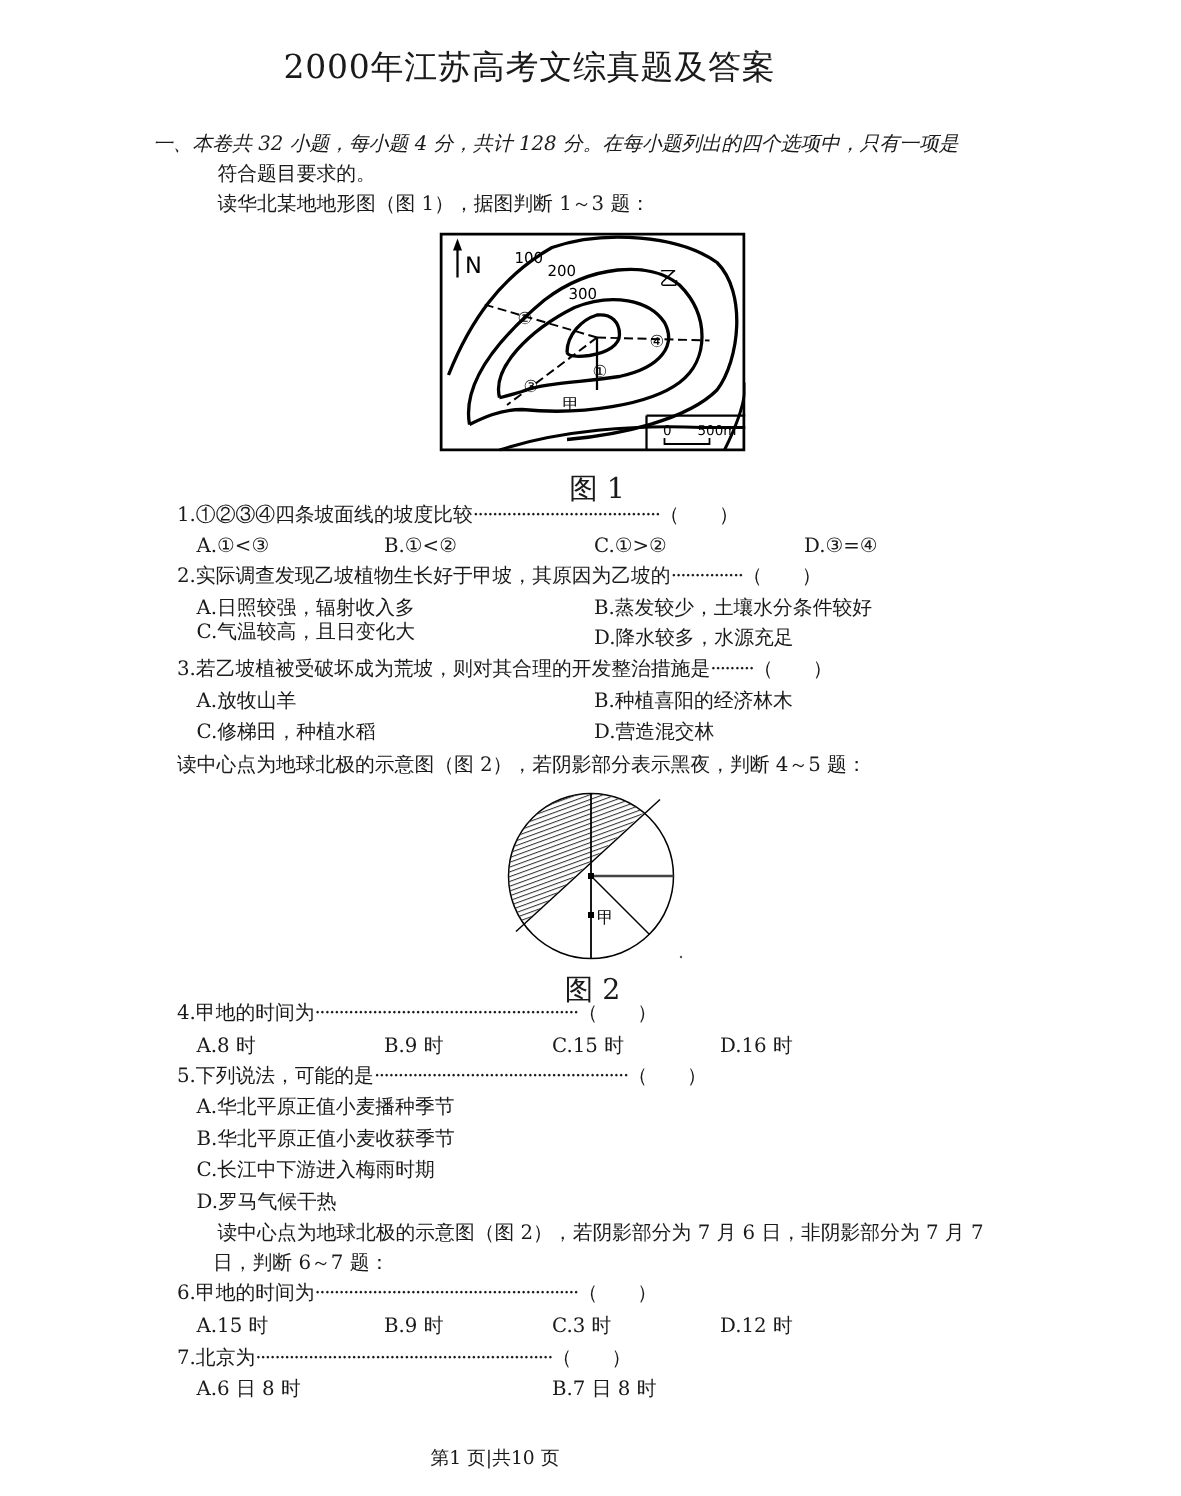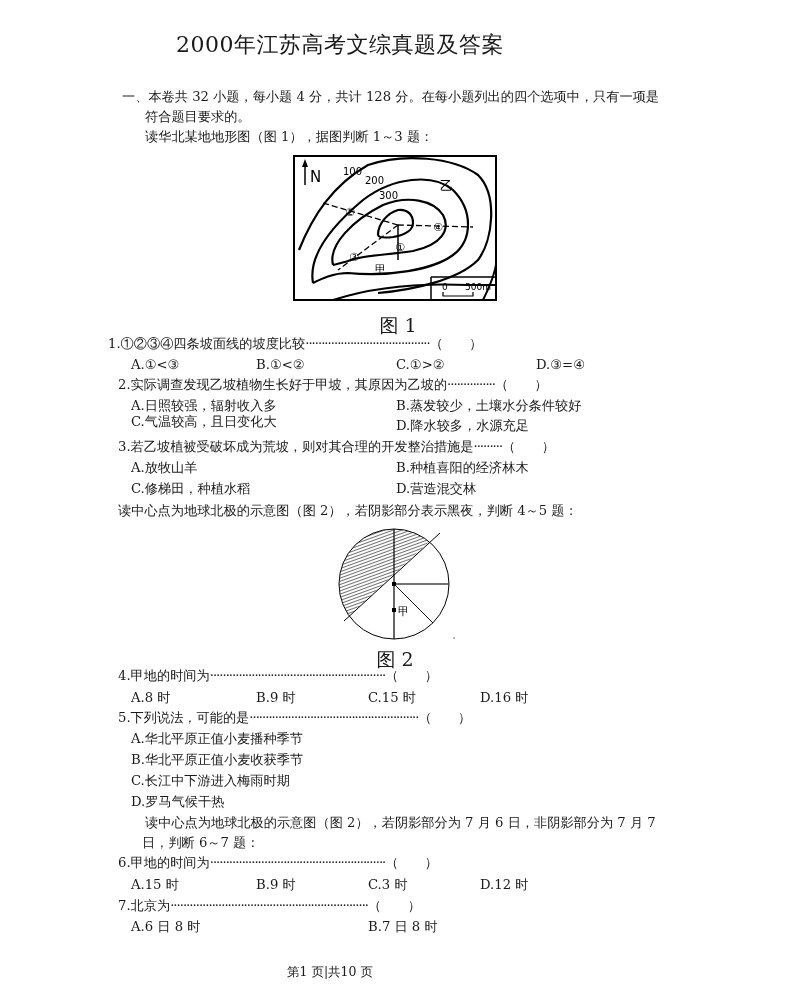--- a/index.html
+++ b/index.html
@@ -1,31 +1,31 @@
 <!DOCTYPE html>
 <html><head>
 <meta charset="utf-8">
 <style>
   html,body{margin:0;padding:0;background:#fff;}
   body{width:787px;height:997px;position:relative;overflow:hidden;font-family:"DejaVu Serif","Liberation Serif",serif;color:#1a1a1a;}
-  .title{position:absolute;left:2px;width:676px;top:30px;text-align:center;font-size:22px;letter-spacing:0.5px;}
+  .title{position:absolute;left:15px;width:676px;top:30px;text-align:center;font-size:22px;letter-spacing:0.5px;}
   .line{position:absolute;font-size:13.2px;line-height:20px;white-space:nowrap;}
   .dots{letter-spacing:-1px;}
   .paren{display:inline-block;}
   .opt{position:absolute;font-size:13.2px;line-height:20px;white-space:nowrap;}
   .fig{position:absolute;}
   .caption{position:absolute;font-size:19px;text-align:center;}
   .footer{position:absolute;top:964px;left:0;width:660px;text-align:center;font-size:12.5px;}
 </style>
 </head>
 <body>
 
 <div class="title">2000年江苏高考文综真题及答案</div>
 
-<div class="line" style="left:122px;top:87px;">一、本卷共 32 小题，每小题 4 分，共计 128 分。在每小题列出的四个选项中，只有一项是</div>
+<div class="line" style="left:102px;top:87px;font-style:italic;">一、本卷共 32 小题，每小题 4 分，共计 128 分。在每小题列出的四个选项中，只有一项是</div>
 <div class="line" style="left:145px;top:107px;">符合题目要求的。</div>
 <div class="line" style="left:145px;top:127px;">读华北某地地形图（图 1），据图判断 1～3 题：</div>
 
 <div class="fig" style="left:293px;top:155px;width:204px;height:146px;">
   <svg width="204" height="146" viewBox="0 0 204 146" xmlns="http://www.w3.org/2000/svg">
     <rect x="1" y="1" width="202" height="144" fill="#fff" stroke="#000" stroke-width="2"></rect>
 
     <line x1="12" y1="30" x2="12" y2="8" stroke="#000" stroke-width="1.5"></line>
     <polygon points="12,4 9,12 15,12" fill="#000"></polygon>
     <text x="17" y="27" font-family="DejaVu Sans, sans-serif" font-size="15" fill="#000">N</text>
@@ -59,21 +59,21 @@
 
     <line x1="138" y1="122" x2="138" y2="145" stroke="#000" stroke-width="1.5"></line>
     <line x1="138" y1="122" x2="204" y2="122" stroke="#000" stroke-width="1.5"></line>
     <text x="149" y="135" font-family="DejaVu Sans, sans-serif" font-size="9" fill="#000">0</text>
     <text x="172" y="135" font-family="DejaVu Sans, sans-serif" font-size="9" fill="#000">500m</text>
     <path d="M150,137 L150,141 L180,141 L180,137" fill="none" stroke="#000" stroke-width="1.2"></path>
   </svg>
 </div>
 <div class="caption" style="left:378px;top:313px;width:40px;">图 1</div>
 
-<div class="line" style="left:108px;top:334px;">
+<div class="line" style="left:118px;top:334px;">
   <span>1.①②③④四条坡面线的坡度比较</span><span class="dots">·······································</span><span class="paren">（　　）</span>
 </div>
 <div class="opt" style="left:131px;top:355px;">A.①&lt;③</div>
 <div class="opt" style="left:256px;top:355px;">B.①&lt;②</div>
 <div class="opt" style="left:396px;top:355px;">C.①&gt;②</div>
 <div class="opt" style="left:536px;top:355px;">D.③=④</div>
 
 <div class="line" style="left:118px;top:375px;">
   <span>2.实际调查发现乙坡植物生长好于甲坡，其原因为乙坡的</span><span class="dots">···············</span><span class="paren">（　　）</span>
 </div>

